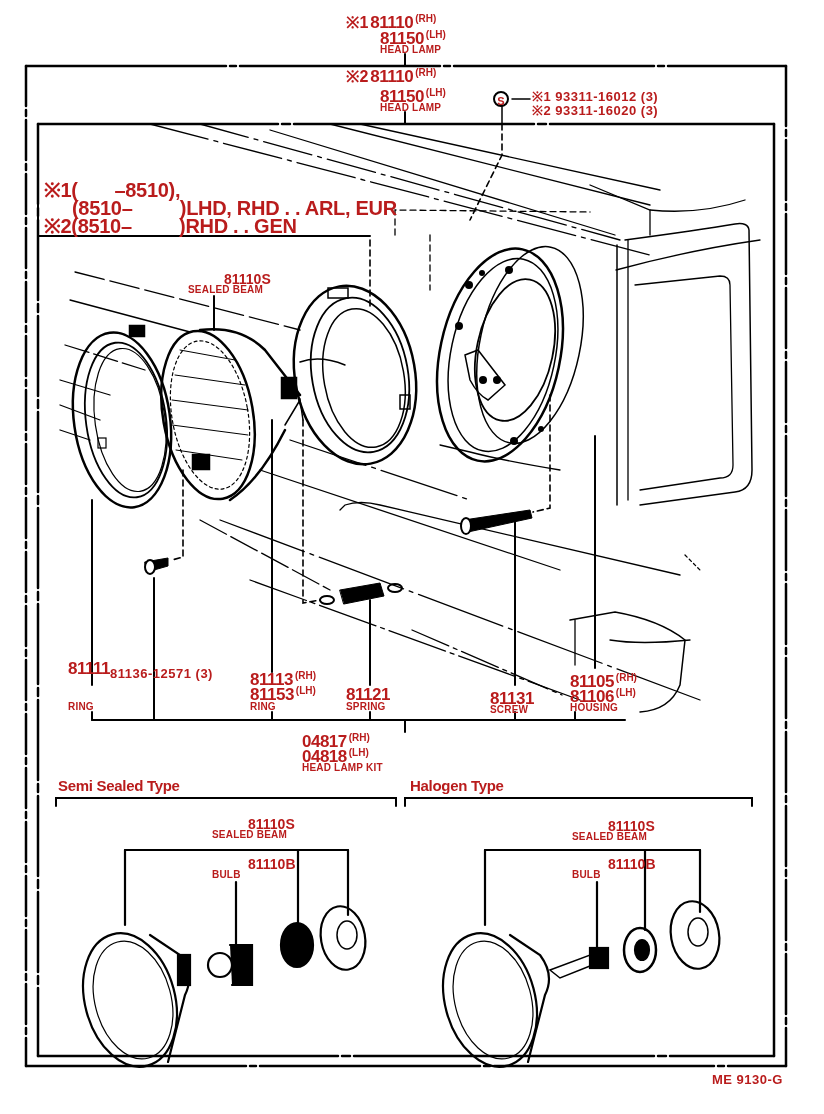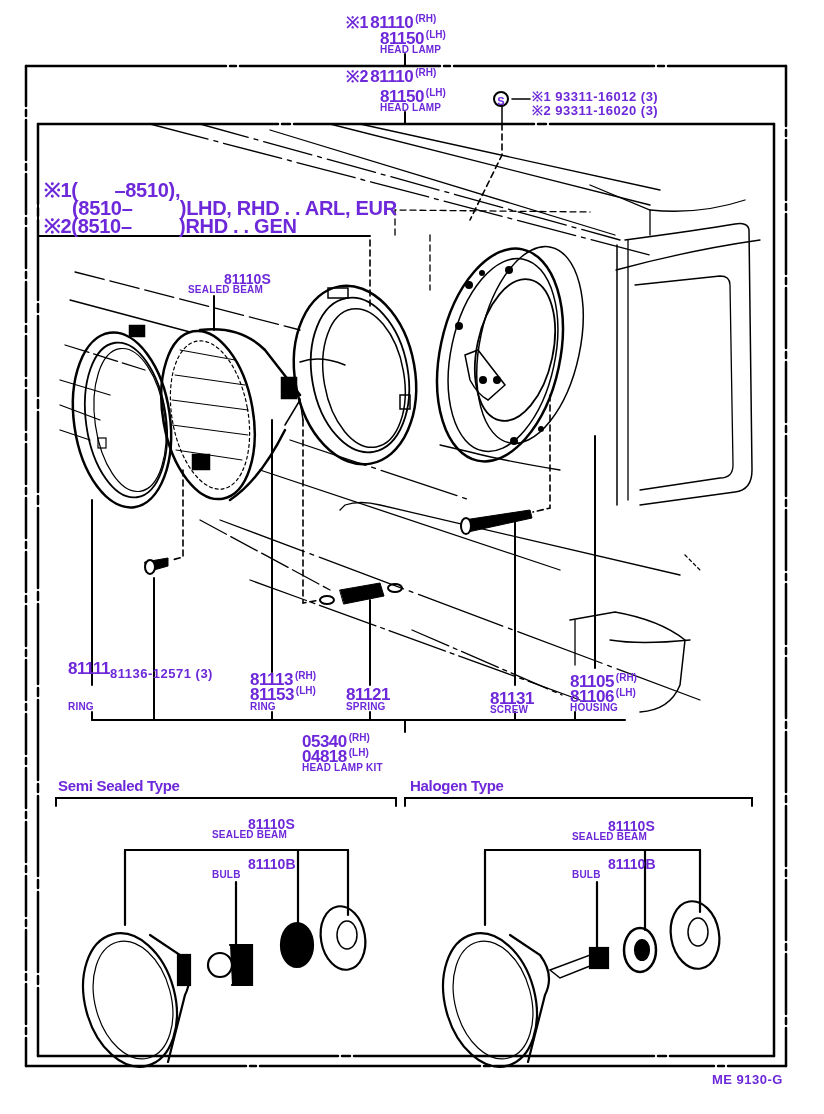--- a/index.html
+++ b/index.html
@@ -1,20 +1,20 @@
 <!DOCTYPE html>
 <html><head>
 <meta charset="utf-8">
 <style>
   html, body { margin: 0; padding: 0; background: #ffffff; }
   body { width: 824px; height: 1114px; position: relative; overflow: hidden;
          font-family: "Liberation Sans", sans-serif; color: #000; }
   svg.art { position: absolute; left: 0; top: 0; }
   .lbl { position: absolute; font-family: "Liberation Sans", sans-serif; font-weight: 700;
-         line-height: 1; white-space: nowrap; color: #6d28d9; }
+         line-height: 1; white-space: nowrap; color: #b91c1c; }
   .pn { font-size: 17px; letter-spacing: -0.5px; }
   .pn-s { font-size: 14px; padding-left: 36px; }
   .sub { font-size: 10px; letter-spacing: 0.2px; }
   .side { font-size: 10px; vertical-align: top; margin-left: 2px; }
   .mark { font-size: 16px; margin-right: 2px; }
   .note { font-size: 20px; letter-spacing: -0.3px; }
   .sect { font-size: 15px; letter-spacing: -0.3px; font-weight: 700; }
   .code { font-size: 13px; letter-spacing: 0.5px; }
 </style>
 </head>
@@ -272,21 +272,21 @@
 
 <div class="lbl" style="left:570px; top:673px;">
   <span class="pn">81105</span><span class="side">(RH)</span>
 </div>
 <div class="lbl" style="left:570px; top:688px;">
   <span class="pn">81106</span><span class="side">(LH)</span>
 </div>
 <div class="lbl sub" style="left:570px; top:703px;">HOUSING</div>
 
 <div class="lbl" style="left:302px; top:733px;">
-  <span class="pn">05340</span><span class="side">(RH)</span>
+  <span class="pn">04817</span><span class="side">(RH)</span>
 </div>
 <div class="lbl" style="left:302px; top:748px;">
   <span class="pn">04818</span><span class="side">(LH)</span>
 </div>
 <div class="lbl sub" style="left:302px; top:763px;">HEAD LAMP KIT</div>
 
 <div class="lbl sect" style="left:58px; top:778px;">Semi Sealed Type</div>
 <div class="lbl sect" style="left:410px; top:778px;">Halogen Type</div>
 
 <div class="lbl pn-s" style="left:212px; top:817px;">81110S</div>

